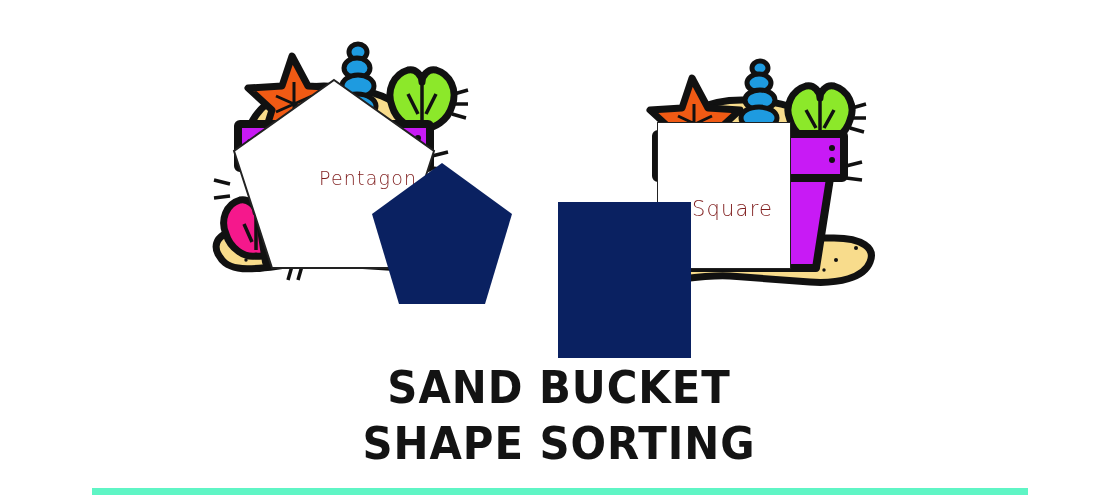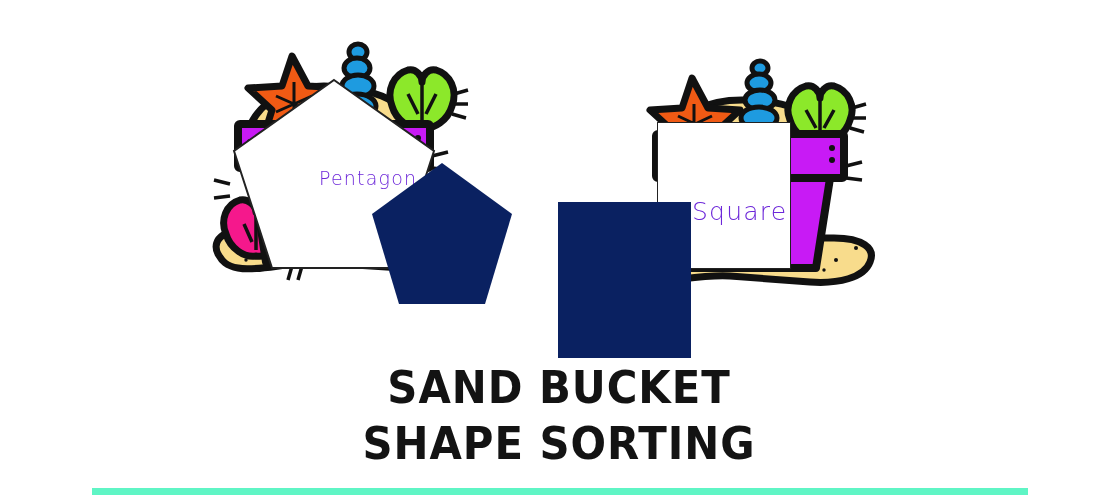--- a/index.html
+++ b/index.html
@@ -43,40 +43,40 @@
   .shape-card {
     position: absolute;
     background: #ffffff;
     border: 1px solid #222222;
     box-sizing: border-box;
   }
   .shape-card-label {
     position: absolute;
     font-family: "DejaVu Sans", sans-serif;
     font-weight: 300;
-    color: #6d28d9;
+    color: #7f1d1d;
     letter-spacing: 1.2px;
     white-space: nowrap;
   }
   #shape-card-pentagon-label {
     left: 319px;
     top: 167px;
     font-size: 19px;
   }
 
   #shape-card-square {
     left: 657px;
     top: 122px;
     width: 134px;
     height: 147px;
   }
   #shape-card-square-label {
     left: 692px;
     top: 197px;
-    font-size: 25px;
+    font-size: 21px;
   }
 
   
   .piece {
     position: absolute;
   }
   #piece-pentagon {
     left: 372px;
     top: 163px;
     width: 140px;

